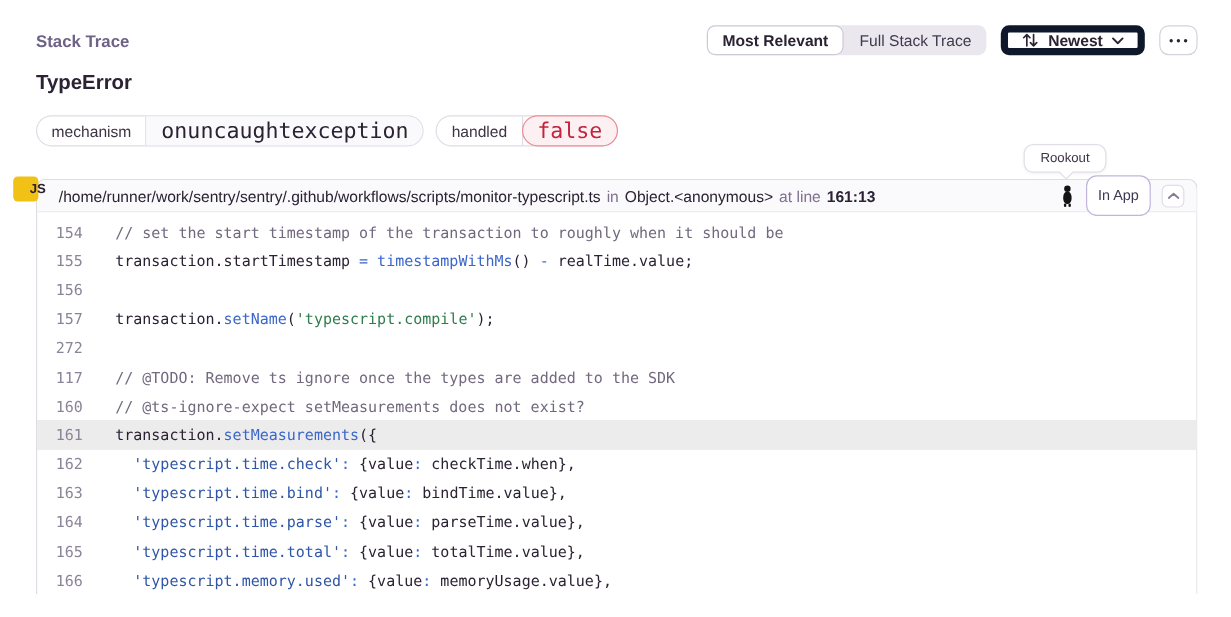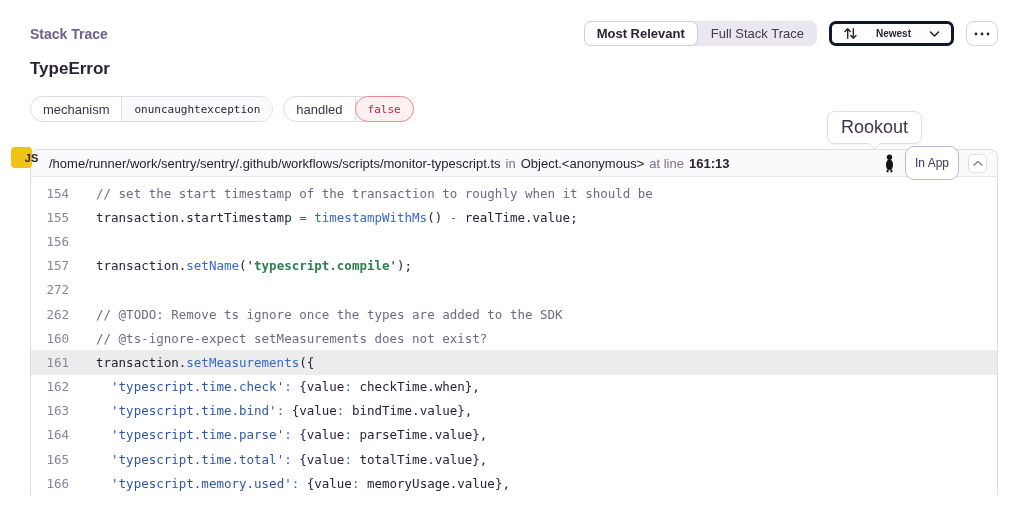--- a/index.html
+++ b/index.html
@@ -8,42 +8,42 @@
   .page { position: relative; width: 1026px; height: 514px; padding: 0 28px 0 30px; }
 
   
   .top-row { display: flex; align-items: center; justify-content: space-between; padding-top: 21px; height: 46px; }
   .section-title { font-size: 14px; font-weight: 700; color: var(--section_title, #6f6287); }
   .controls { display: flex; align-items: flex-end; gap: 12px; }
   .seg-control { display: flex; align-items: center; background: #eae7ee; border-radius: 7px; height: 25px; font-size: 13px; }
   .seg-active { display: flex; align-items: center; height: 25px; padding: 0 12px; background: #fff;
     border: 1px solid #cfc9d8; border-radius: 7px; font-weight: 700; color: var(--text_dark, #2b2233); cursor: pointer; }
   .seg-inactive { display: flex; align-items: center; height: 25px; padding: 0 13px; color: #43384c; cursor: pointer; }
-  .btn { display: flex; align-items: center; gap: 18px; height: 25px; padding: 0 11px; background: #fff;
-    border: 3px solid #0f172a; border-radius: 7px; font-size: 10px; font-weight: 700; color: var(--text_dark, #2b2233); cursor: pointer; }
+  .btn { display: flex; align-items: center; gap: 7px; height: 25px; padding: 0 11px; background: #fff;
+    border: 6px solid #0f172a; border-radius: 7px; font-size: 13px; font-weight: 700; color: var(--text_dark, #2b2233); cursor: pointer; }
   .btn-dots { display: flex; align-items: center; justify-content: center; width: 32px; height: 25px;
     background: #fff; border: 1px solid #d6d1dd; border-radius: 8px; cursor: pointer; }
 
   
   .error-type { margin-top: 13px; font-size: 17px; font-weight: 700; color: var(--text_dark, #2b2233); }
   .error-message { margin-top: 8px; font-family: "DejaVu Sans Mono", monospace; font-size: 13px; color: var(--text_dark, #2b2233); }
 
   
   .tags { display: flex; gap: 10px; margin-top: 17px; }
   .pill { display: flex; align-items: stretch; border: 1px solid #e0dce5; border-radius: 13px; height: 26px; font-size: 13px; overflow: visible; }
   .pill-key { display: flex; align-items: center; padding: 0 12px; color: #3e3446; border-right: 1px solid #e0dce5; }
-  .pill-value { display: flex; align-items: center; padding: 0 12px; font-family: "DejaVu Sans Mono", monospace; font-size: 11px;
+  .pill-value { display: flex; align-items: center; padding: 0 12px; font-family: "DejaVu Sans Mono", monospace; font-size: 18px;
     color: var(--text_dark, #2b2233); background: #faf9fb; border-radius: 0 13px 13px 0; }
   .pill-value.error { margin: -1px; border: 1px solid var(--error_border, #ec8b94); border-radius: 13px;
     background: var(--error_bg, #fdf0f2); color: var(--error_text, #c2243f); }
 
   
   .frame-wrap { position: relative; margin-top: 27px; }
   .tooltip { position: absolute; bottom: calc(100% + 5px); right: 76px; background: #fff; border: 1px solid #e2dee8;
-    border-radius: 8px; padding: 5px 13px; font-size: 18px; color: #3e3446; box-shadow: 0 1px 3px rgba(43,34,51,.06); white-space: nowrap; }
+    border-radius: 8px; padding: 5px 13px; font-size: 11px; color: #3e3446; box-shadow: 0 1px 3px rgba(43,34,51,.06); white-space: nowrap; }
   .tooltip::after { content: ""; position: absolute; left: 50%; bottom: -5px; width: 8px; height: 8px; margin-left: -4px;
     background: #fff; border-right: 1px solid #e2dee8; border-bottom: 1px solid #e2dee8; transform: rotate(45deg); }
   .frame { position: relative; border: 1px solid #e0dce5; border-radius: 8px 8px 0 0; border-bottom: none; background: #fff; }
   .js-badge { position: absolute; left: -20px; top: -3px; width: 21px; height: 21px; background: var(--js_badge_bg, #f2c115);
     border-radius: 4px; display: flex; align-items: center; justify-content: center; font-size: 11px; font-weight: 700; color: #2b2233; padding-left: 20px; }
   .frame-header { display: flex; align-items: center; height: 27px; background: #faf9fb; border-bottom: 1px solid #e8e4ec;
     border-radius: 8px 8px 0 0; padding: 0 10px 0 18px; font-size: 13px; }
   .frame-title { display: flex; align-items: baseline; gap: 5px; white-space: nowrap; }
   .ft-dim { color: var(--text_gray, #80708f); }
   .ft-strong { font-weight: 700; }
@@ -56,21 +56,21 @@
   
   .code-area { padding-top: 4px; font-family: "DejaVu Sans Mono", monospace; font-size: 12.5px; }
   .code-row { display: flex; height: 24.2px; align-items: center; white-space: pre; }
   .code-row.active { background: var(--active_line_bg, #ececec); }
   .ln { width: 48px; flex: 0 0 48px; text-align: right; padding-right: 10px; color: #8c8498; }
   .code-text { padding-left: 17px; }
   .tk-pl { color: var(--text_dark, #2b2233); }
   .tk-cm { color: var(--code_comment, #72697e); }
   .tk-fn { color: var(--code_blue, #3b66cc); }
   .tk-op { color: var(--code_blue, #3b66cc); }
-  .tk-st { color: var(--code_green, #2e7d4f); font-weight: bold; }
+  .tk-st { color: var(--code_green, #2e7d4f); }
   .tk-pr { color: var(--code_property, #3056a8); }
 </style>
 </head>
 <body>
 
 <div class="page">
 
   <div class="top-row">
     <div class="section-title">Stack Trace</div>
     <div class="controls">
@@ -152,21 +152,21 @@
           </button>
         </div>
       </div>
 
       <div class="code-area">
           <div class="code-row"><span class="ln">154</span><span class="code-text"><span class="tk-cm">// set the start timestamp of the transaction to roughly when it should be</span></span></div>
           <div class="code-row"><span class="ln">155</span><span class="code-text"><span class="tk-pl">transaction.startTimestamp </span><span class="tk-op">=</span><span class="tk-pl"> </span><span class="tk-fn">timestampWithMs</span><span class="tk-pl">() </span><span class="tk-op">-</span><span class="tk-pl"> realTime.value;</span></span></div>
           <div class="code-row"><span class="ln">156</span><span class="code-text"></span></div>
           <div class="code-row"><span class="ln">157</span><span class="code-text"><span class="tk-pl">transaction.</span><span class="tk-fn">setName</span><span class="tk-pl">(</span><span class="tk-st">'typescript.compile'</span><span class="tk-pl">);</span></span></div>
           <div class="code-row"><span class="ln">272</span><span class="code-text"></span></div>
-          <div class="code-row"><span class="ln">262</span><span class="code-text"><span class="tk-cm">// @TODO: Remove ts ignore once the types are added to the SDK</span></span></div>
+          <div class="code-row"><span class="ln">117</span><span class="code-text"><span class="tk-cm">// @TODO: Remove ts ignore once the types are added to the SDK</span></span></div>
           <div class="code-row"><span class="ln">160</span><span class="code-text"><span class="tk-cm">// @ts-ignore-expect setMeasurements does not exist?</span></span></div>
           <div class="code-row active"><span class="ln">161</span><span class="code-text"><span class="tk-pl">transaction.</span><span class="tk-fn">setMeasurements</span><span class="tk-pl">({</span></span></div>
           <div class="code-row"><span class="ln">162</span><span class="code-text"><span class="tk-pl">  </span><span class="tk-pr">'typescript.time.check'</span><span class="tk-op">:</span><span class="tk-pl"> {value</span><span class="tk-op">:</span><span class="tk-pl"> checkTime.when},</span></span></div>
           <div class="code-row"><span class="ln">163</span><span class="code-text"><span class="tk-pl">  </span><span class="tk-pr">'typescript.time.bind'</span><span class="tk-op">:</span><span class="tk-pl"> {value</span><span class="tk-op">:</span><span class="tk-pl"> bindTime.value},</span></span></div>
           <div class="code-row"><span class="ln">164</span><span class="code-text"><span class="tk-pl">  </span><span class="tk-pr">'typescript.time.parse'</span><span class="tk-op">:</span><span class="tk-pl"> {value</span><span class="tk-op">:</span><span class="tk-pl"> parseTime.value},</span></span></div>
           <div class="code-row"><span class="ln">165</span><span class="code-text"><span class="tk-pl">  </span><span class="tk-pr">'typescript.time.total'</span><span class="tk-op">:</span><span class="tk-pl"> {value</span><span class="tk-op">:</span><span class="tk-pl"> totalTime.value},</span></span></div>
           <div class="code-row"><span class="ln">166</span><span class="code-text"><span class="tk-pl">  </span><span class="tk-pr">'typescript.memory.used'</span><span class="tk-op">:</span><span class="tk-pl"> {value</span><span class="tk-op">:</span><span class="tk-pl"> memoryUsage.value},</span></span></div>
         </div>
     </div>
   </div>

